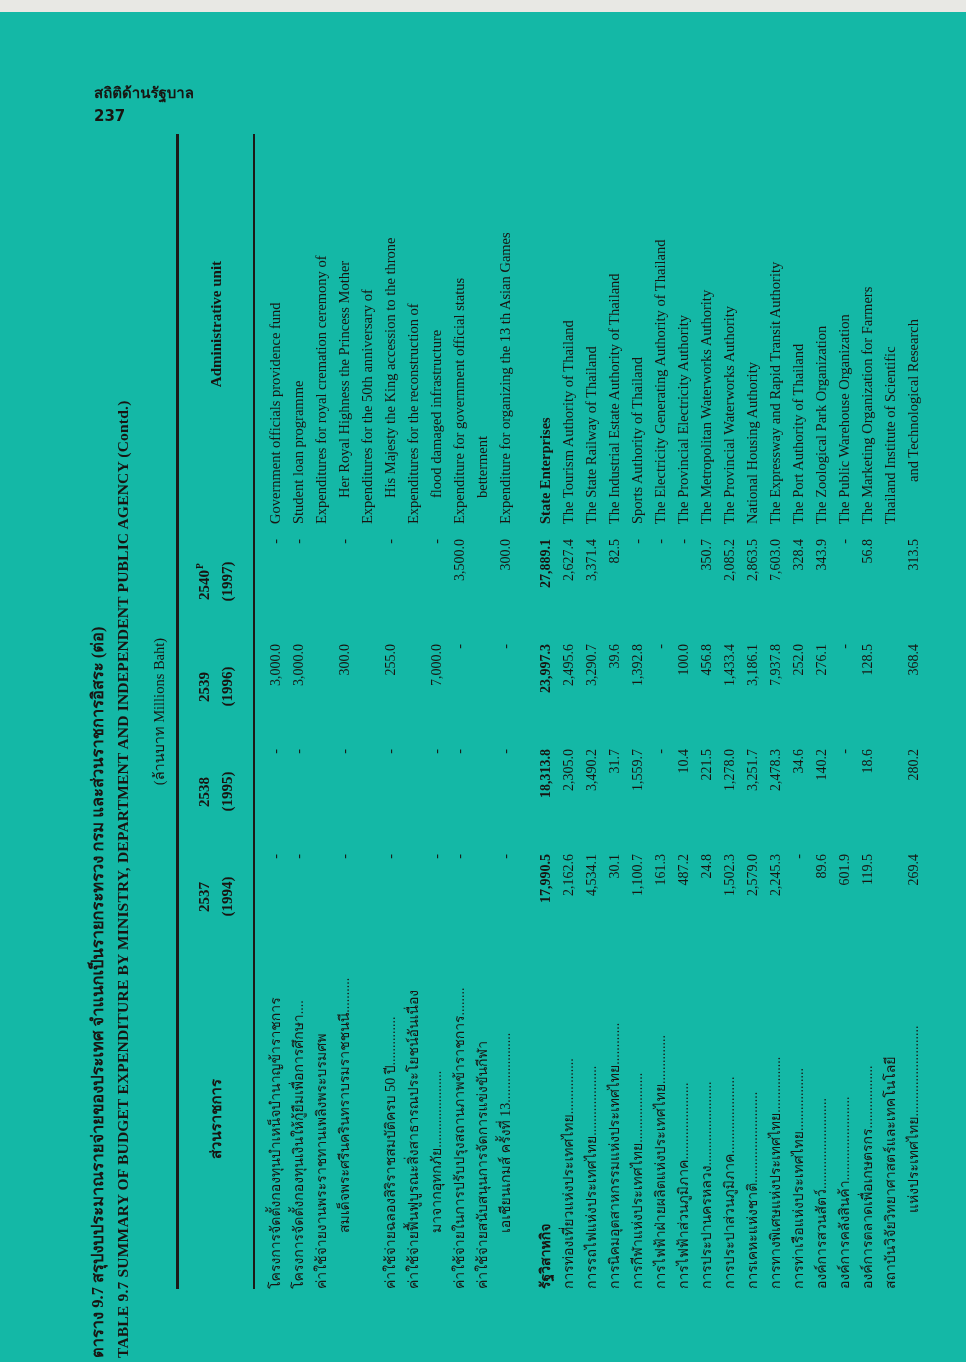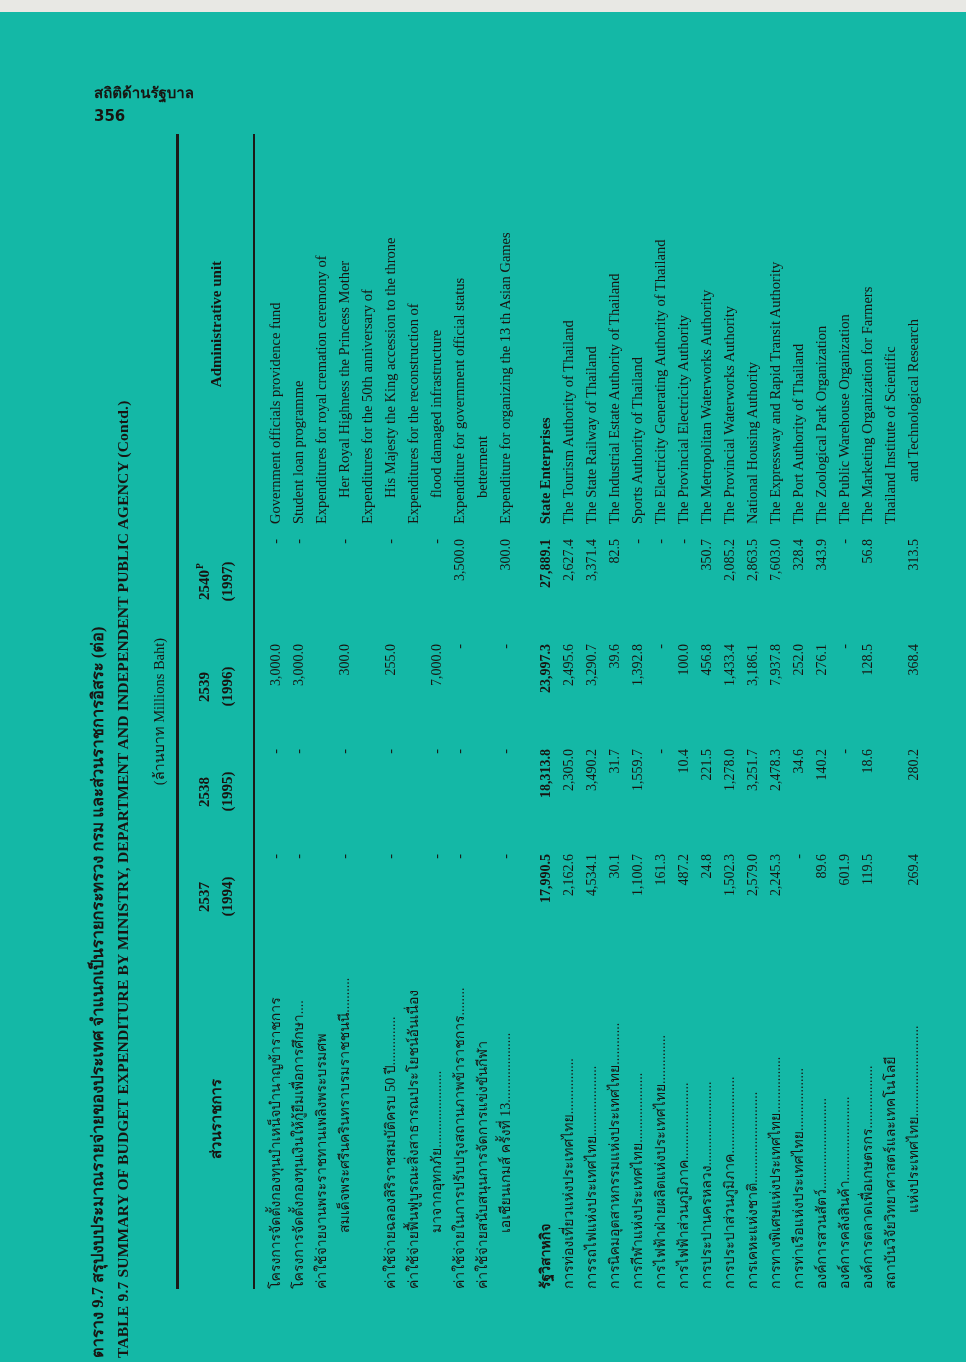--- a/index.html
+++ b/index.html
@@ -61,21 +61,21 @@
   .c-eng.ind1{ padding-left:26px; }
   .c-eng.ind2{ padding-left:42px; }
 </style>
 </head>
 <body>
 
 <div class="page">
 
   <div class="page-header">
     <div>สถิติด้านรัฐบาล</div>
-    <div>356</div>
+    <div>237</div>
   </div>
 
   <div class="rot">
 
     <div class="title-thai">ตาราง 9.7  สรุปงบประมาณรายจ่ายของประเทศ จำแนกเป็นรายกระทรวง กรม และส่วนราชการอิสระ (ต่อ)</div>
     <div class="title-eng">TABLE 9.7  SUMMARY OF BUDGET EXPENDITURE BY MINISTRY, DEPARTMENT AND INDEPENDENT PUBLIC AGENCY (Contd.)</div>
     <div class="subtitle">(ล้านบาท Millions Baht)</div>
 
     <div class="tbl">
       <div class="thead">

